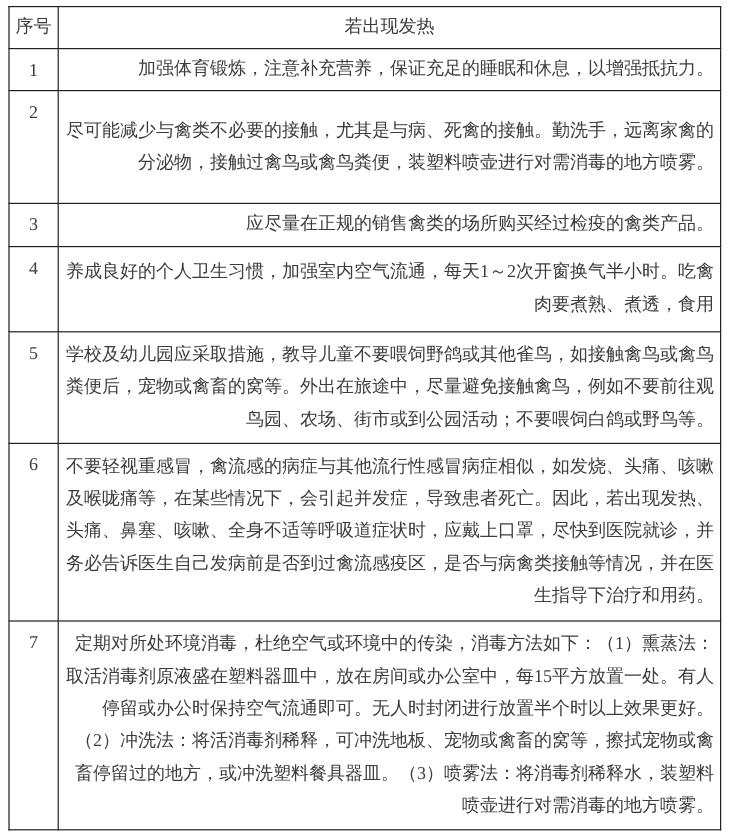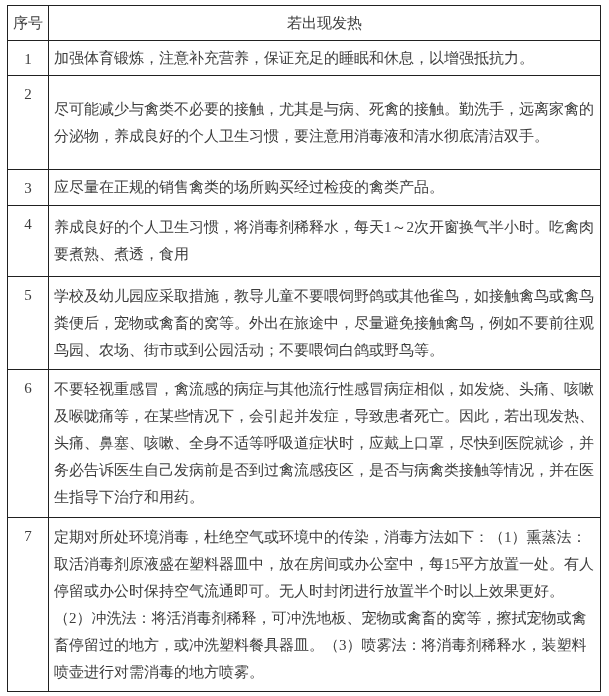--- a/index.html
+++ b/index.html
@@ -43,21 +43,21 @@
     padding: 2px 4px;
   }
   
   td.num {
     text-align: center;
     vertical-align: top;
     padding: 5px 2px 2px 2px;
   }
   
   td.txt {
-    text-align: left;
+    text-align: right;
     vertical-align: middle;
     padding: 2px 5px;
     word-break: break-all;
   }
   
   tr.r1 { height: 33px; }
   tr.r2 { height: 94px; }
   tr.r3 { height: 36px; }
   tr.r4 { height: 71px; }
   tr.r5 { height: 93px; }
@@ -79,29 +79,29 @@
         <th>若出现发热</th>
       </tr>
     </thead>
     <tbody>
       <tr class="r1">
         <td class="num">1</td>
         <td class="txt">加强体育锻炼，注意补充营养，保证充足的睡眠和休息，以增强抵抗力。</td>
       </tr>
       <tr class="r2">
         <td class="num">2</td>
-        <td class="txt">尽可能减少与禽类不必要的接触，尤其是与病、死禽的接触。勤洗手，远离家禽的分泌物，养成良好的个人卫生习惯，要注意用消毒液和清水彻底清洁双手。</td>
+        <td class="txt">尽可能减少与禽类不必要的接触，尤其是与病、死禽的接触。勤洗手，远离家禽的分泌物，接触过禽鸟或禽鸟粪便，装塑料喷壶进行对需消毒的地方喷雾。</td>
       </tr>
       <tr class="r3">
         <td class="num">3</td>
         <td class="txt">应尽量在正规的销售禽类的场所购买经过检疫的禽类产品。</td>
       </tr>
       <tr class="r4">
         <td class="num">4</td>
-        <td class="txt">养成良好的个人卫生习惯，将消毒剂稀释水，每天1～2次开窗换气半小时。吃禽肉要煮熟、煮透，食用</td>
+        <td class="txt">养成良好的个人卫生习惯，加强室内空气流通，每天1～2次开窗换气半小时。吃禽肉要煮熟、煮透，食用</td>
       </tr>
       <tr class="r5">
         <td class="num">5</td>
         <td class="txt">学校及幼儿园应采取措施，教导儿童不要喂饲野鸽或其他雀鸟，如接触禽鸟或禽鸟粪便后，宠物或禽畜的窝等。外出在旅途中，尽量避免接触禽鸟，例如不要前往观鸟园、农场、街市或到公园活动；不要喂饲白鸽或野鸟等。</td>
       </tr>
       <tr class="r6">
         <td class="num">6</td>
         <td class="txt">不要轻视重感冒，禽流感的病症与其他流行性感冒病症相似，如发烧、头痛、咳嗽及喉咙痛等，在某些情况下，会引起并发症，导致患者死亡。因此，若出现发热、头痛、鼻塞、咳嗽、全身不适等呼吸道症状时，应戴上口罩，尽快到医院就诊，并务必告诉医生自己发病前是否到过禽流感疫区，是否与病禽类接触等情况，并在医生指导下治疗和用药。</td>
       </tr>
       <tr class="r7">

